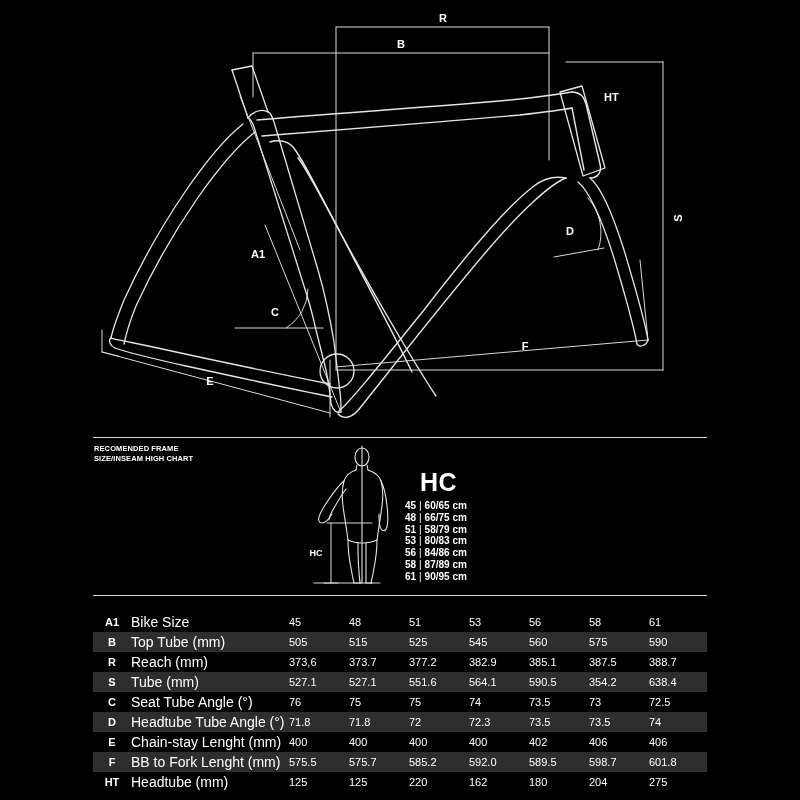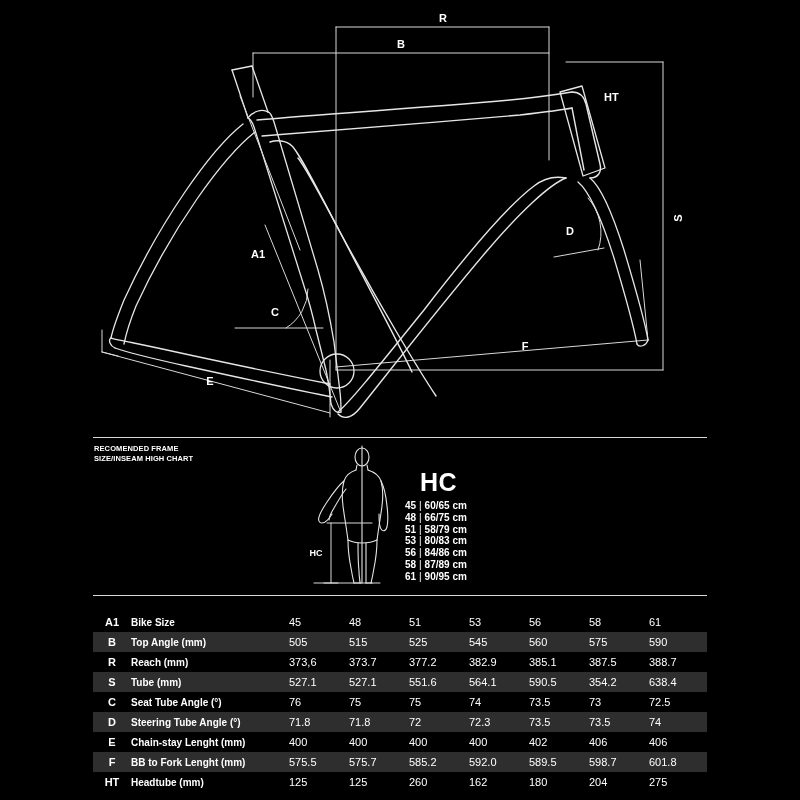--- a/index.html
+++ b/index.html
@@ -123,23 +123,22 @@
   }
   .tcode {
     width: 38px;
     text-align: center;
     font-weight: bold;
     font-size: 11px;
     flex: 0 0 auto;
   }
   .tlabel {
     width: 158px;
-    font-size: 10px;
+    font-size: 14px;
     flex: 0 0 auto;
-    font-weight: bold;
   }
   .tval {
     width: 60px;
     font-size: 11px;
     flex: 0 0 auto;
   }
 </style>
 </head>
 <body>
 
@@ -396,21 +395,21 @@
       <span class="tval">48</span>
       <span class="tval">51</span>
       <span class="tval">53</span>
       <span class="tval">56</span>
       <span class="tval">58</span>
       <span class="tval">61</span>
     </div>
 
     <div class="trow alt">
       <span class="tcode">B</span>
-      <span class="tlabel">Top Angle (mm)</span>
+      <span class="tlabel">Top Tube (mm)</span>
       <span class="tval">505</span>
       <span class="tval">515</span>
       <span class="tval">525</span>
       <span class="tval">545</span>
       <span class="tval">560</span>
       <span class="tval">575</span>
       <span class="tval">590</span>
     </div>
 
     <div class="trow">
@@ -444,21 +443,21 @@
       <span class="tval">75</span>
       <span class="tval">75</span>
       <span class="tval">74</span>
       <span class="tval">73.5</span>
       <span class="tval">73</span>
       <span class="tval">72.5</span>
     </div>
 
     <div class="trow alt">
       <span class="tcode">D</span>
-      <span class="tlabel">Steering Tube Angle (°)</span>
+      <span class="tlabel">Headtube Tube Angle (°)</span>
       <span class="tval">71.8</span>
       <span class="tval">71.8</span>
       <span class="tval">72</span>
       <span class="tval">72.3</span>
       <span class="tval">73.5</span>
       <span class="tval">73.5</span>
       <span class="tval">74</span>
     </div>
 
     <div class="trow">
@@ -483,21 +482,21 @@
       <span class="tval">589.5</span>
       <span class="tval">598.7</span>
       <span class="tval">601.8</span>
     </div>
 
     <div class="trow">
       <span class="tcode">HT</span>
       <span class="tlabel">Headtube (mm)</span>
       <span class="tval">125</span>
       <span class="tval">125</span>
-      <span class="tval">260</span>
+      <span class="tval">220</span>
       <span class="tval">162</span>
       <span class="tval">180</span>
       <span class="tval">204</span>
       <span class="tval">275</span>
     </div>
 
   </div>
 
 </div>
 

